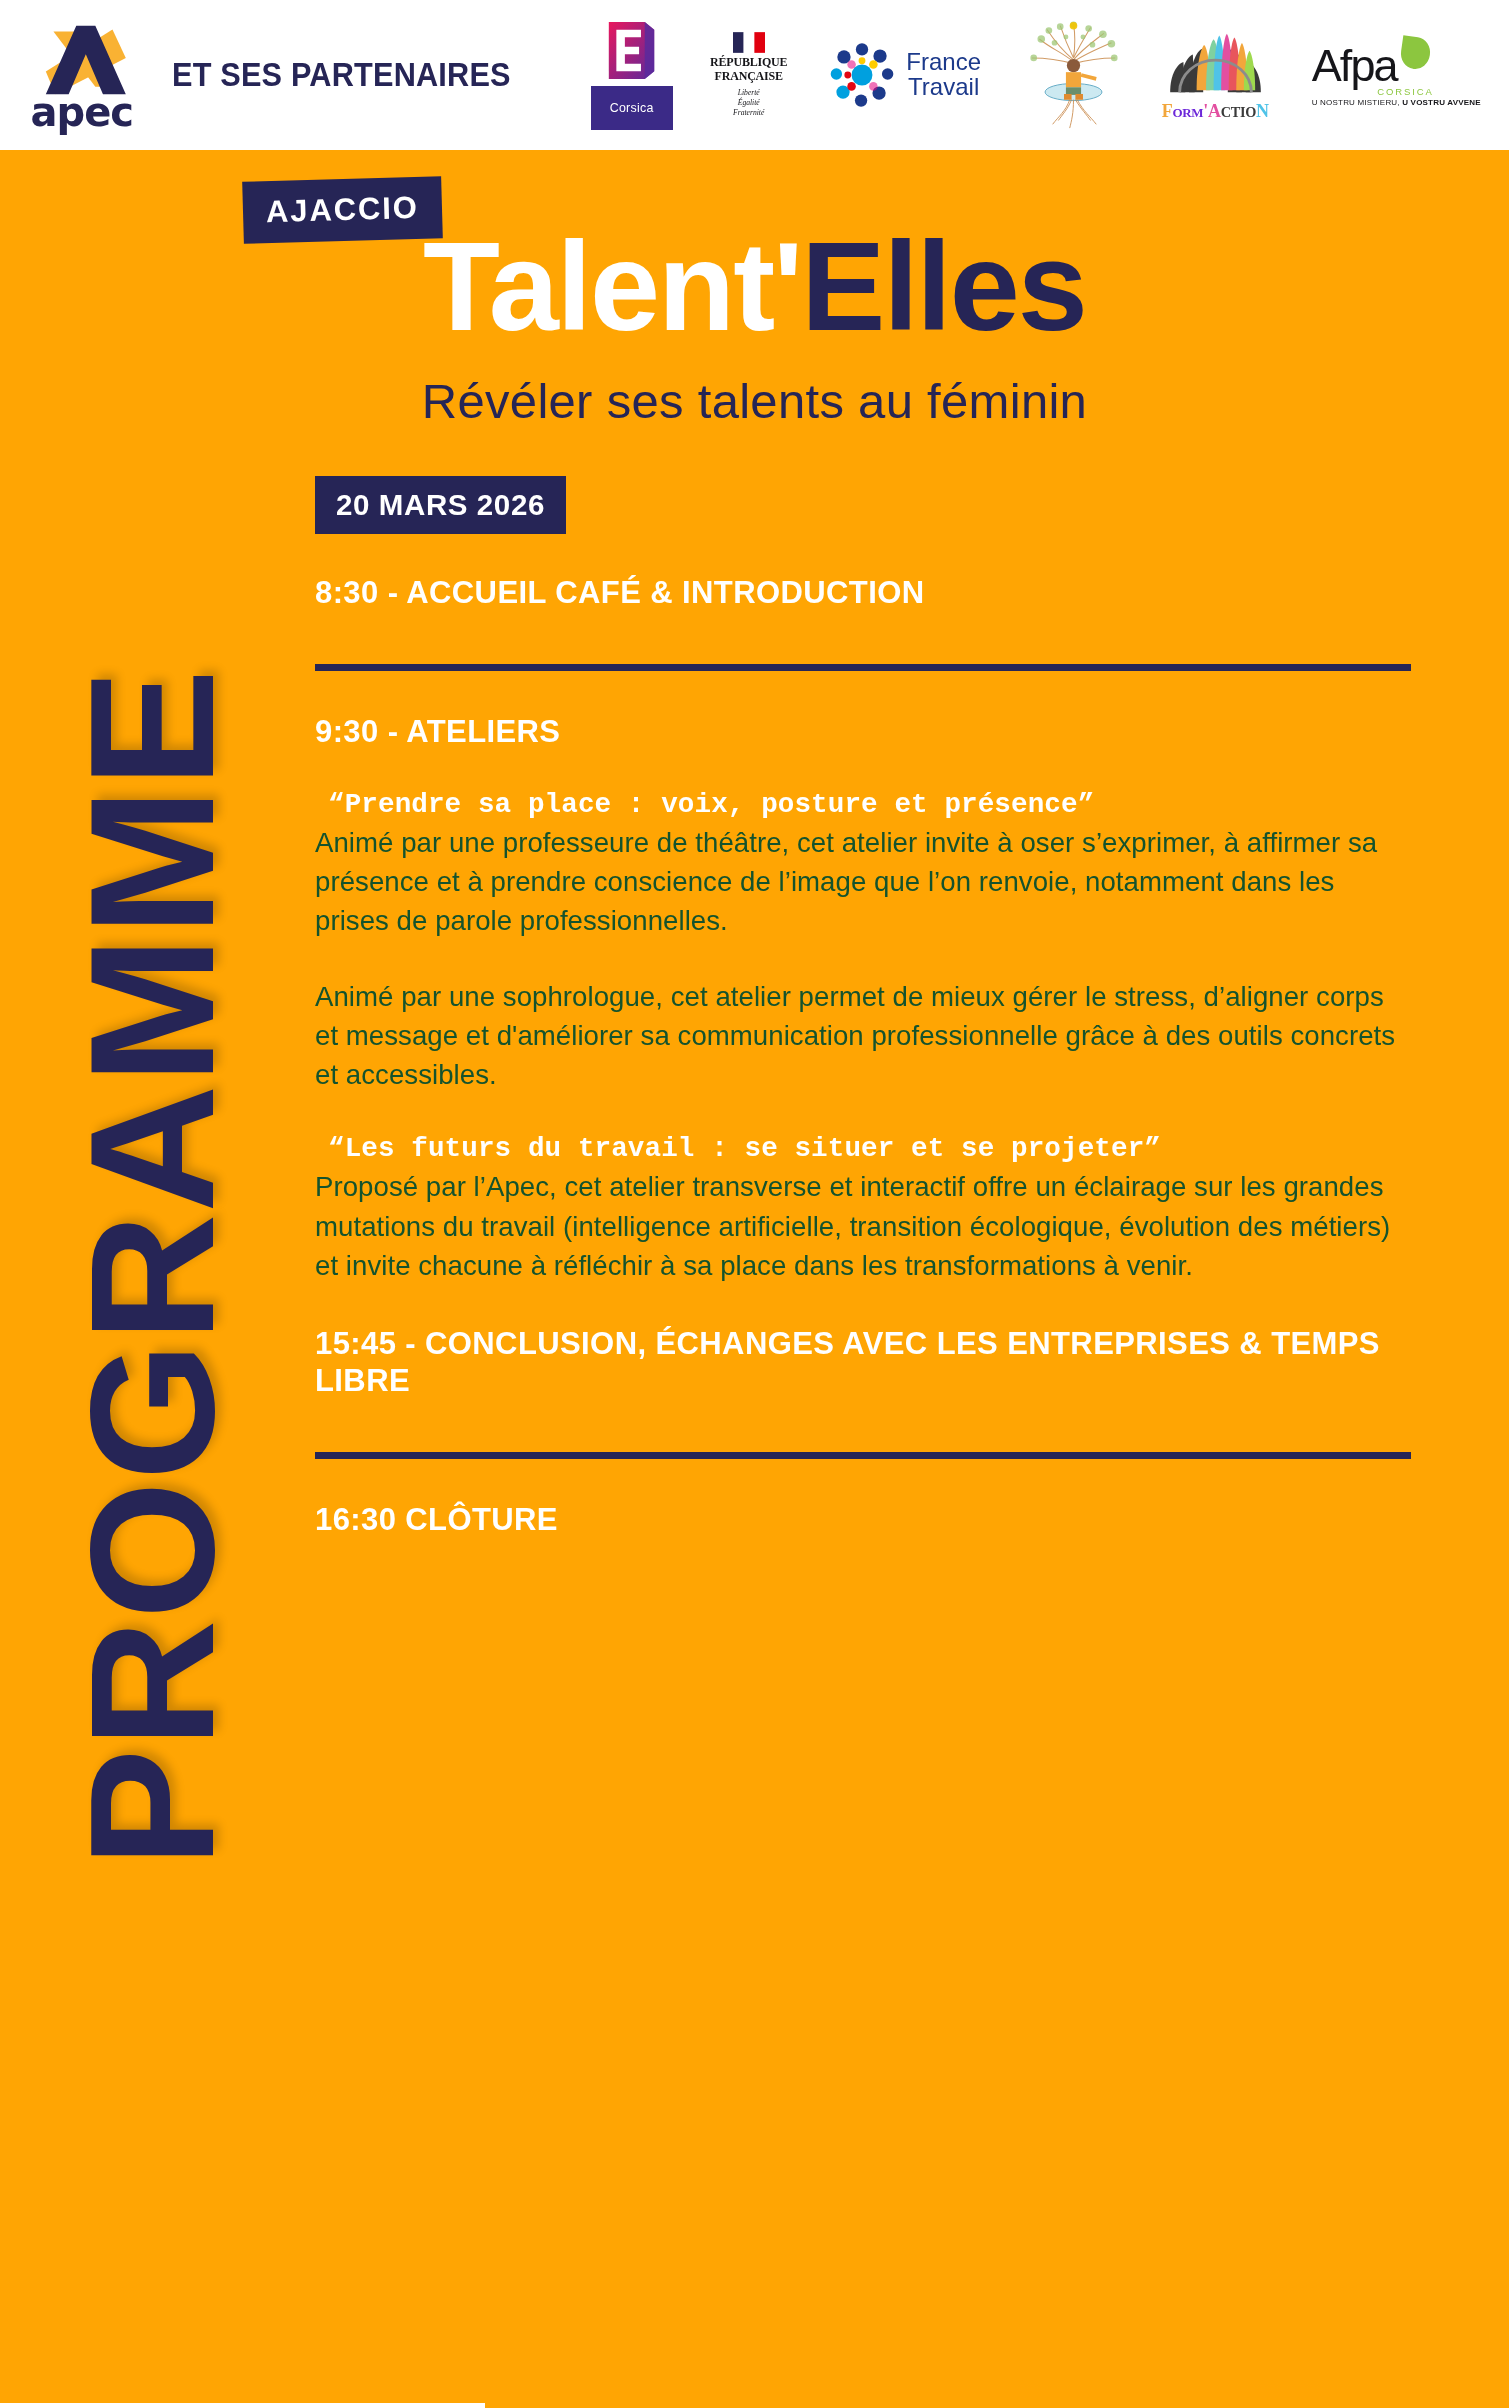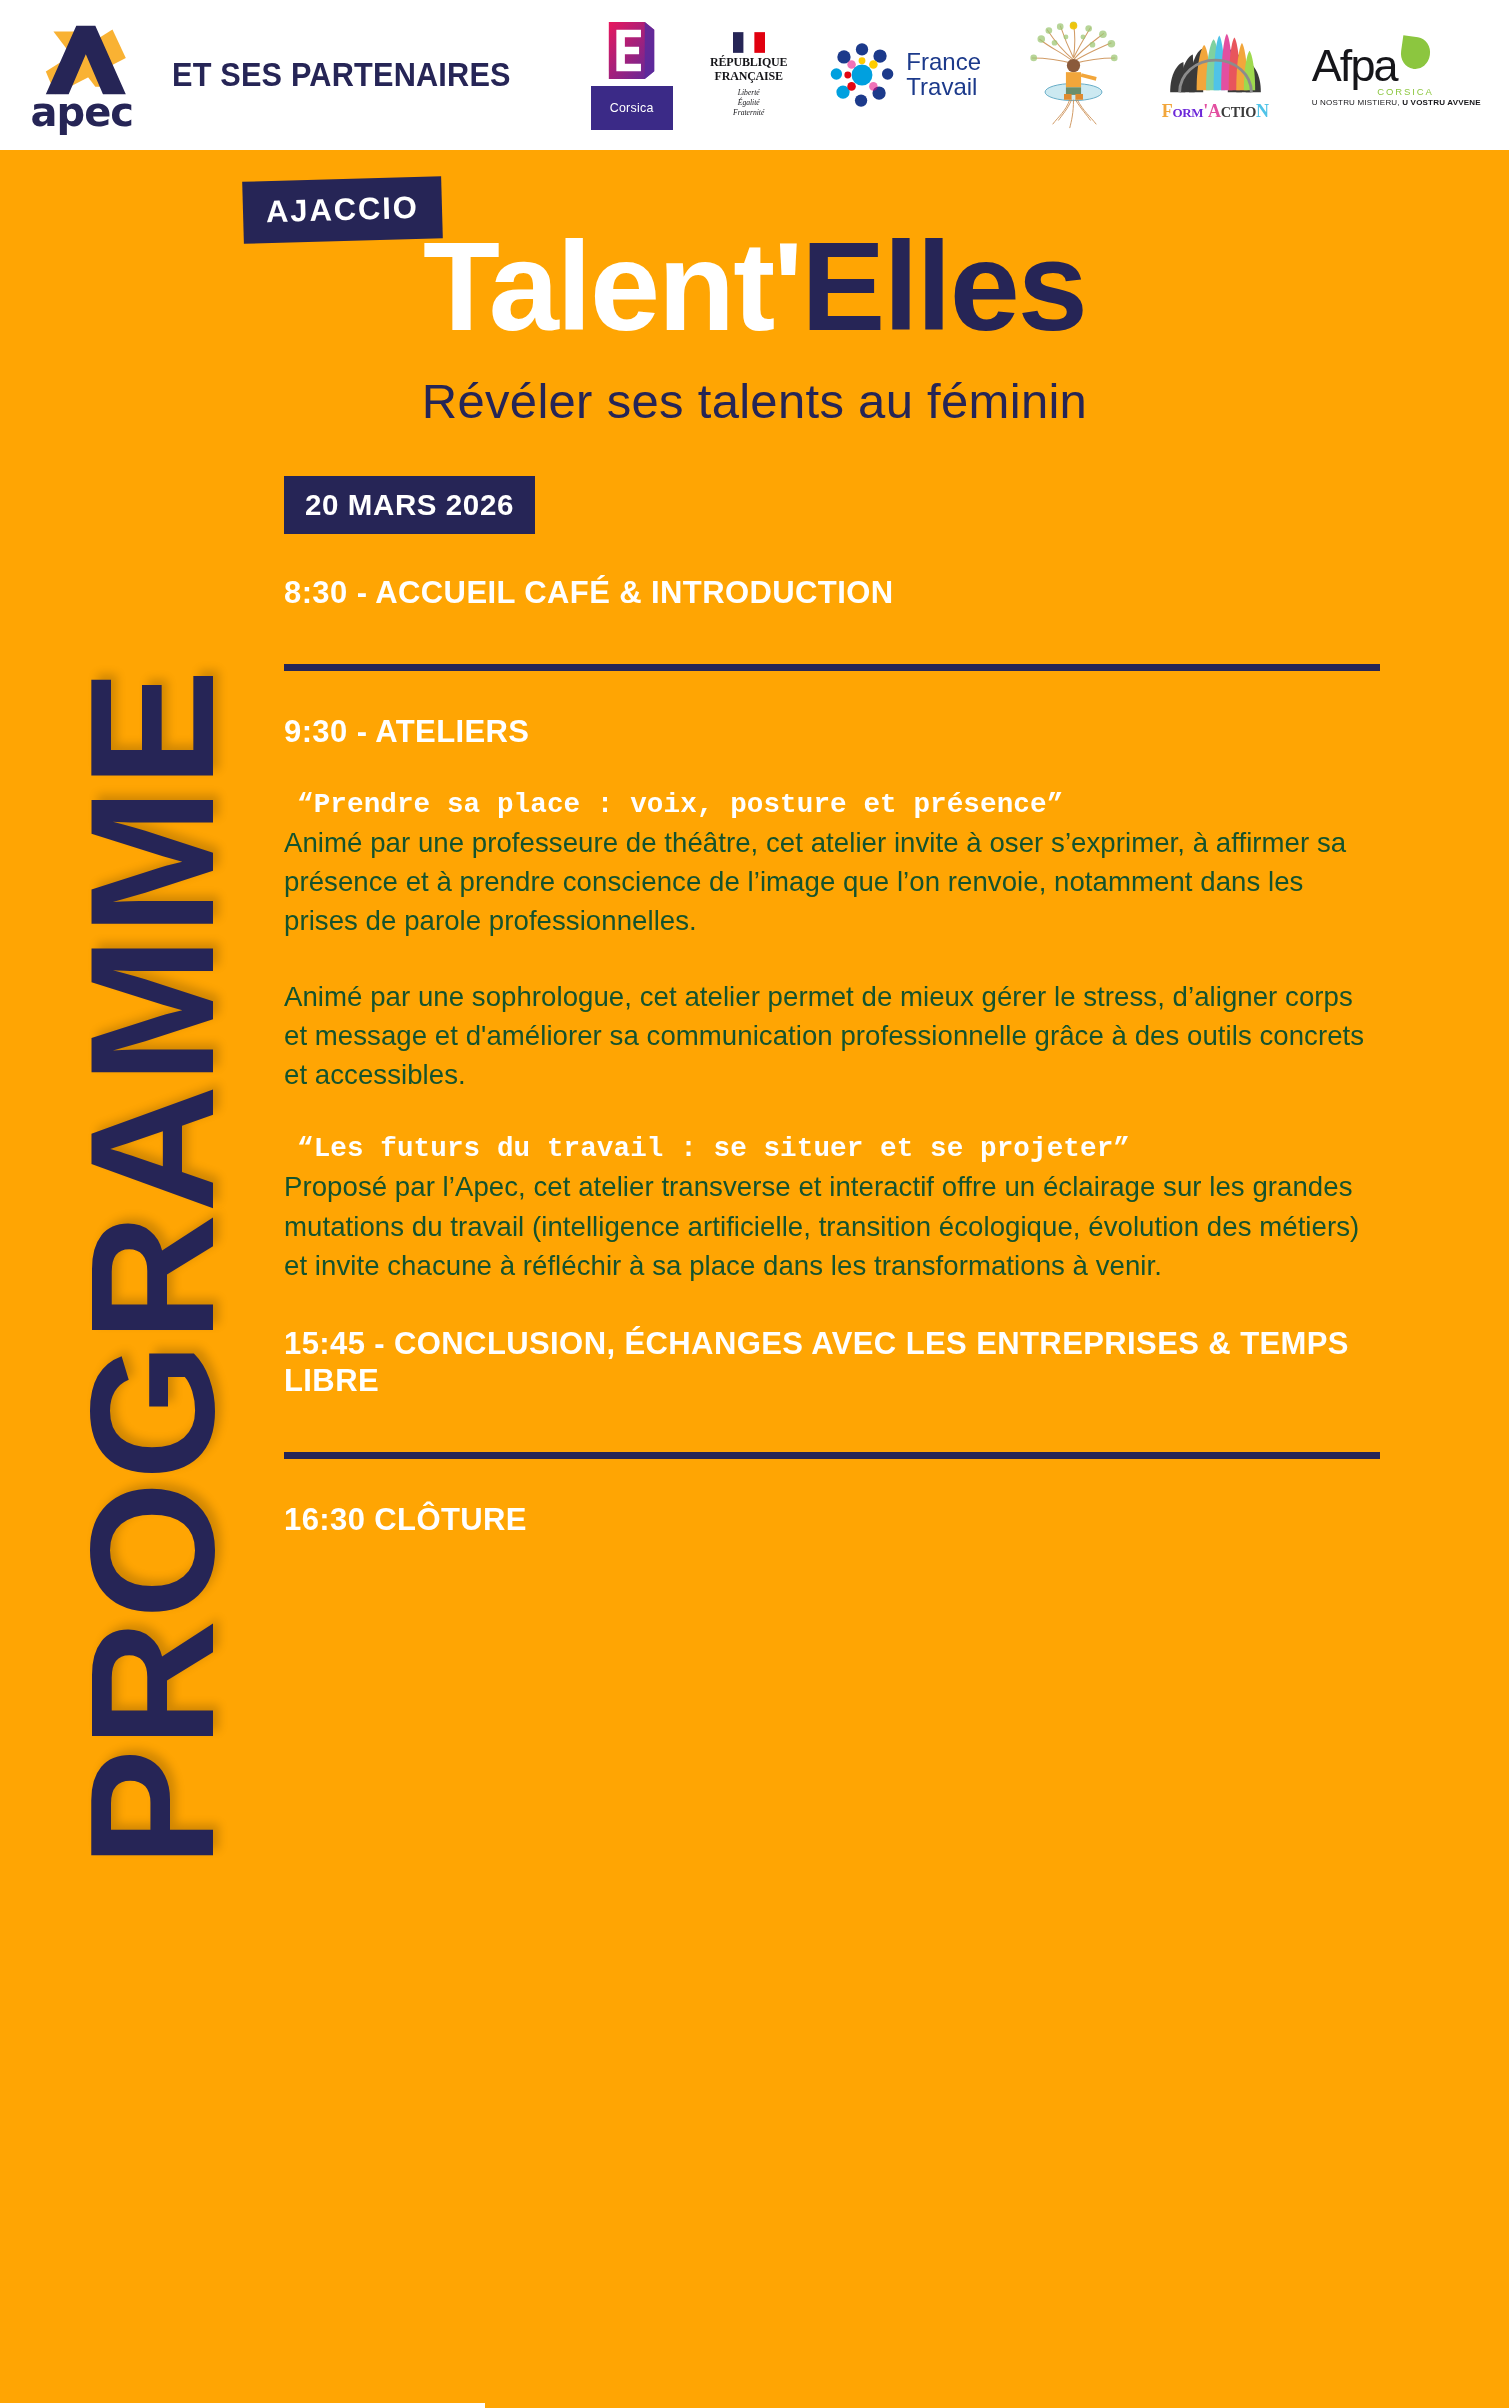--- a/index.html
+++ b/index.html
@@ -100,20 +100,21 @@
     font-size: 7.6px; color: #16161a; line-height: 1.35;
     font-style: italic;
     font-family: "Liberation Serif", serif;
   }
 
   
   .ft-logo { display: flex; align-items: center; gap: 7.6px; width: 171px; }
   .ft-word {
     font-size: 24px; line-height: 1.04; color: #1C3A8B; font-weight: 400;
     font-family: "Liberation Sans", sans-serif;
+    text-align: center;
   }
 
   
   .tree-logo { width: 91px; height: 114px; }
 
   
   .fa-logo { width: 129px; text-align: center; }
   .fa-word {
     margin-top: 1.9px;
     font-size: 18px; font-weight: 700; letter-spacing: -0.3px;
@@ -200,21 +201,21 @@
     font-size: 49px;
     color: #262556;
     font-weight: 400;
     letter-spacing: 0.3px;
     font-family: "Liberation Sans", sans-serif;
   }
 
   
   .content {
     position: absolute;
-    left: 284px;
+    left: 315px;
     top: 476px;
     width: 1096px;
   }
   .date-badge {
     display: inline-block;
     background: #262556;
     color: #ffffff;
     font-size: 29.5px;
     font-weight: 800;
     letter-spacing: 0.6px;

